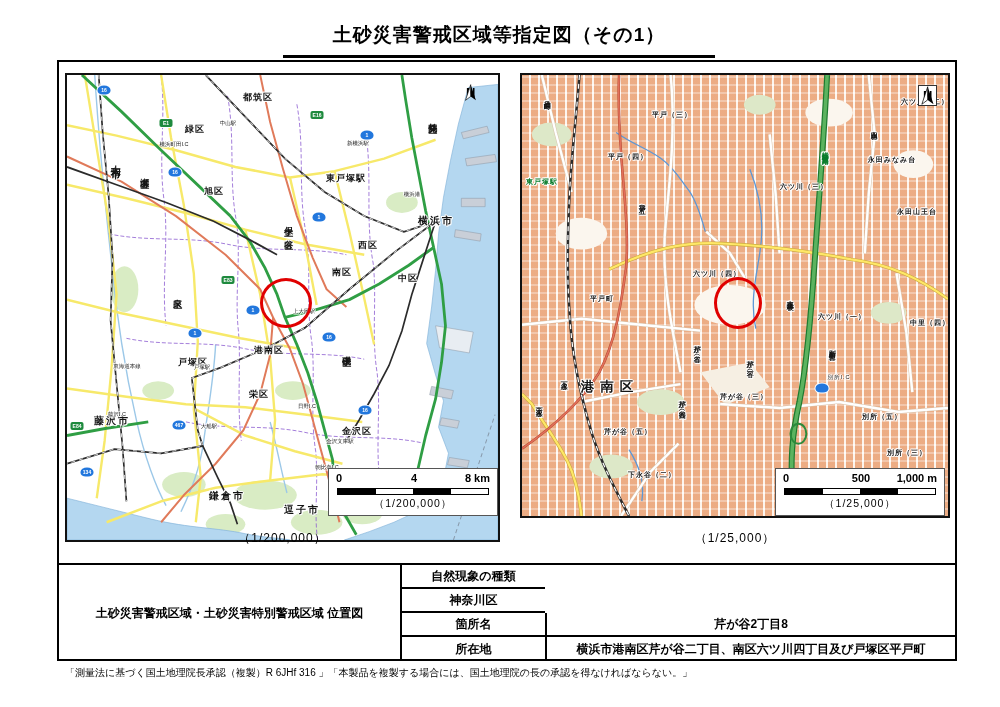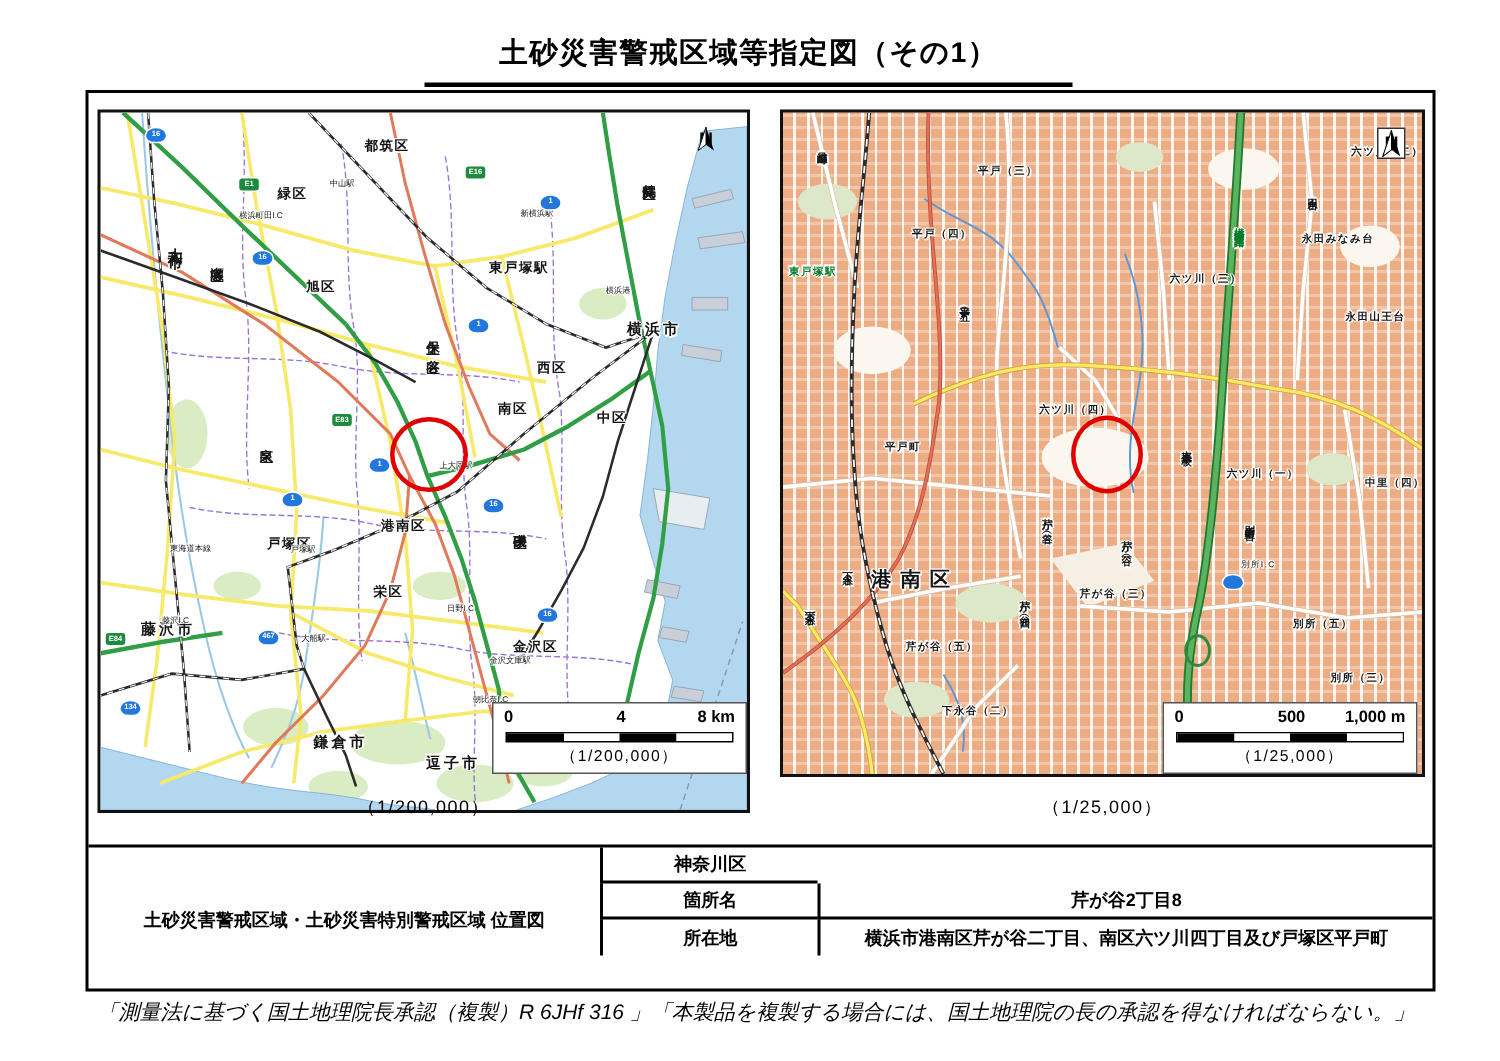--- a/index.html
+++ b/index.html
@@ -65,21 +65,21 @@
   .sb-ratio{text-align:center;font-size:10.5px;margin-top:2px;letter-spacing:1px;}
 
   .info-table{position:absolute;left:0;top:501px;width:896px;height:96px;border-top:2px solid #000;
     display:grid;grid-template-columns:341px 145px 410px;grid-template-rows:24px 24px 24px 24px;
     font-size:12px;font-weight:bold;box-sizing:content-box;}
   .cell{display:flex;align-items:center;justify-content:center;box-sizing:border-box;text-align:center;}
   .cell.title-cell{grid-row:1/5;grid-column:1;}
   .cell.lbl{grid-column:2;border-left:2px solid #000;}
   .cell.val{grid-column:3;border-left:2px solid #000;}
   .rb{border-bottom:2px solid #000;}
-  .footnote{position:absolute;left:65px;top:666px;font-size:14px;letter-spacing:0;font-style:italic;}
+  .footnote{position:absolute;left:65px;top:666px;font-size:10px;letter-spacing:0;}
 </style>
 </head>
 <body>
 
 <div class="page">
 
   <div class="title">土砂災害警戒区域等指定図（その1）</div>
 
   <div class="outer">
 
@@ -373,20 +373,21 @@
         </div>
         <div class="sb-ratio">（1/25,000）</div>
       </div>
     </div>
 
     <div class="caption left">（1/200,000）</div>
     <div class="caption right">（1/25,000）</div>
 
     <div class="info-table">
       <div class="cell title-cell">土砂災害警戒区域・土砂災害特別警戒区域  位置図</div>
+      <div class="cell lbl rb">自然現象の種類</div>
       <div class="cell lbl rb">神奈川区</div>
       <div class="cell lbl rb">箇所名</div>
       <div class="cell val rb">芹が谷2丁目8</div>
       <div class="cell lbl">所在地</div>
       <div class="cell val">横浜市港南区芹が谷二丁目、南区六ツ川四丁目及び戸塚区平戸町</div>
     </div>
   </div>
 
   <div class="footnote">「測量法に基づく国土地理院長承認（複製）R 6JHf 316 」「本製品を複製する場合には、国土地理院の長の承認を得なければならない。」</div>
 </div>

